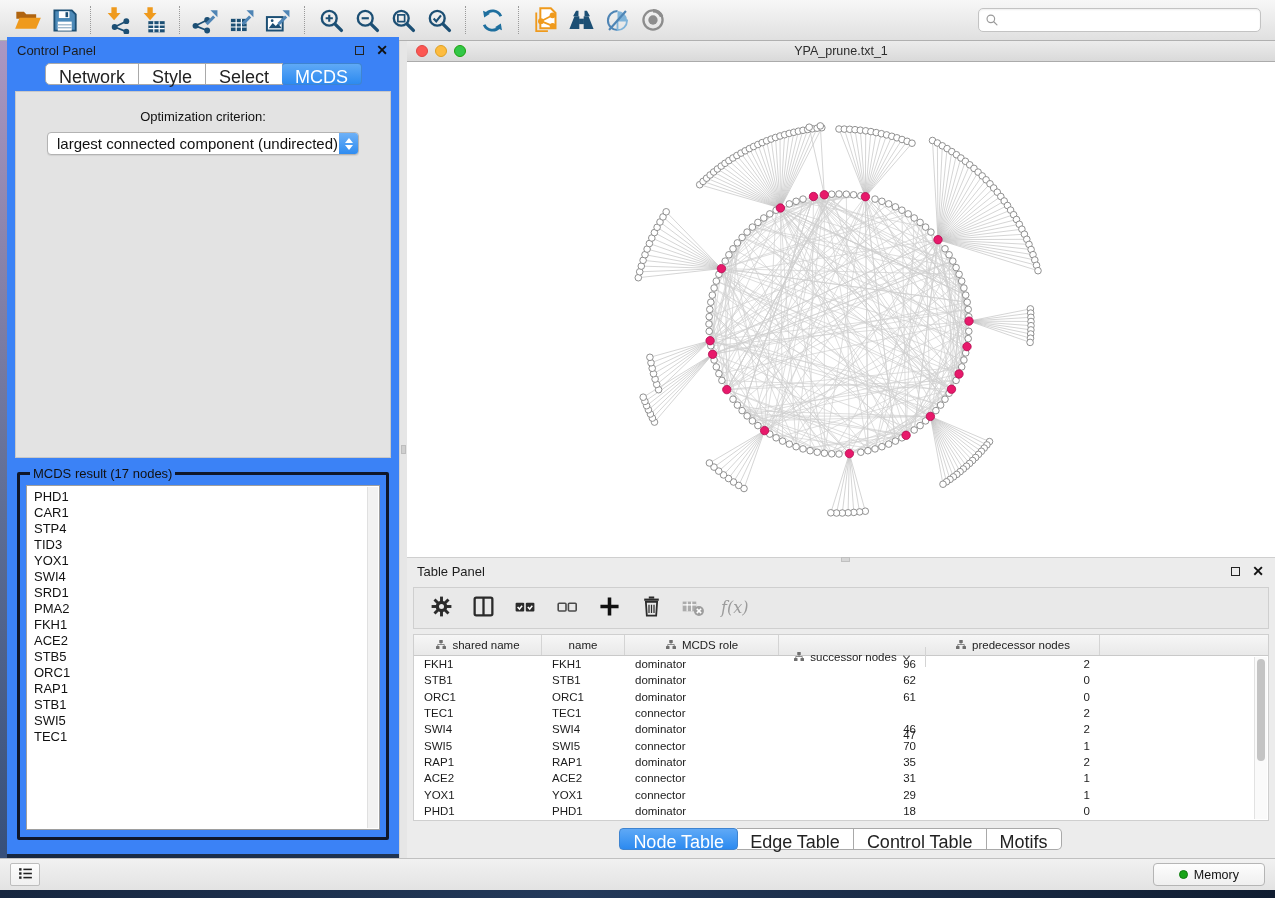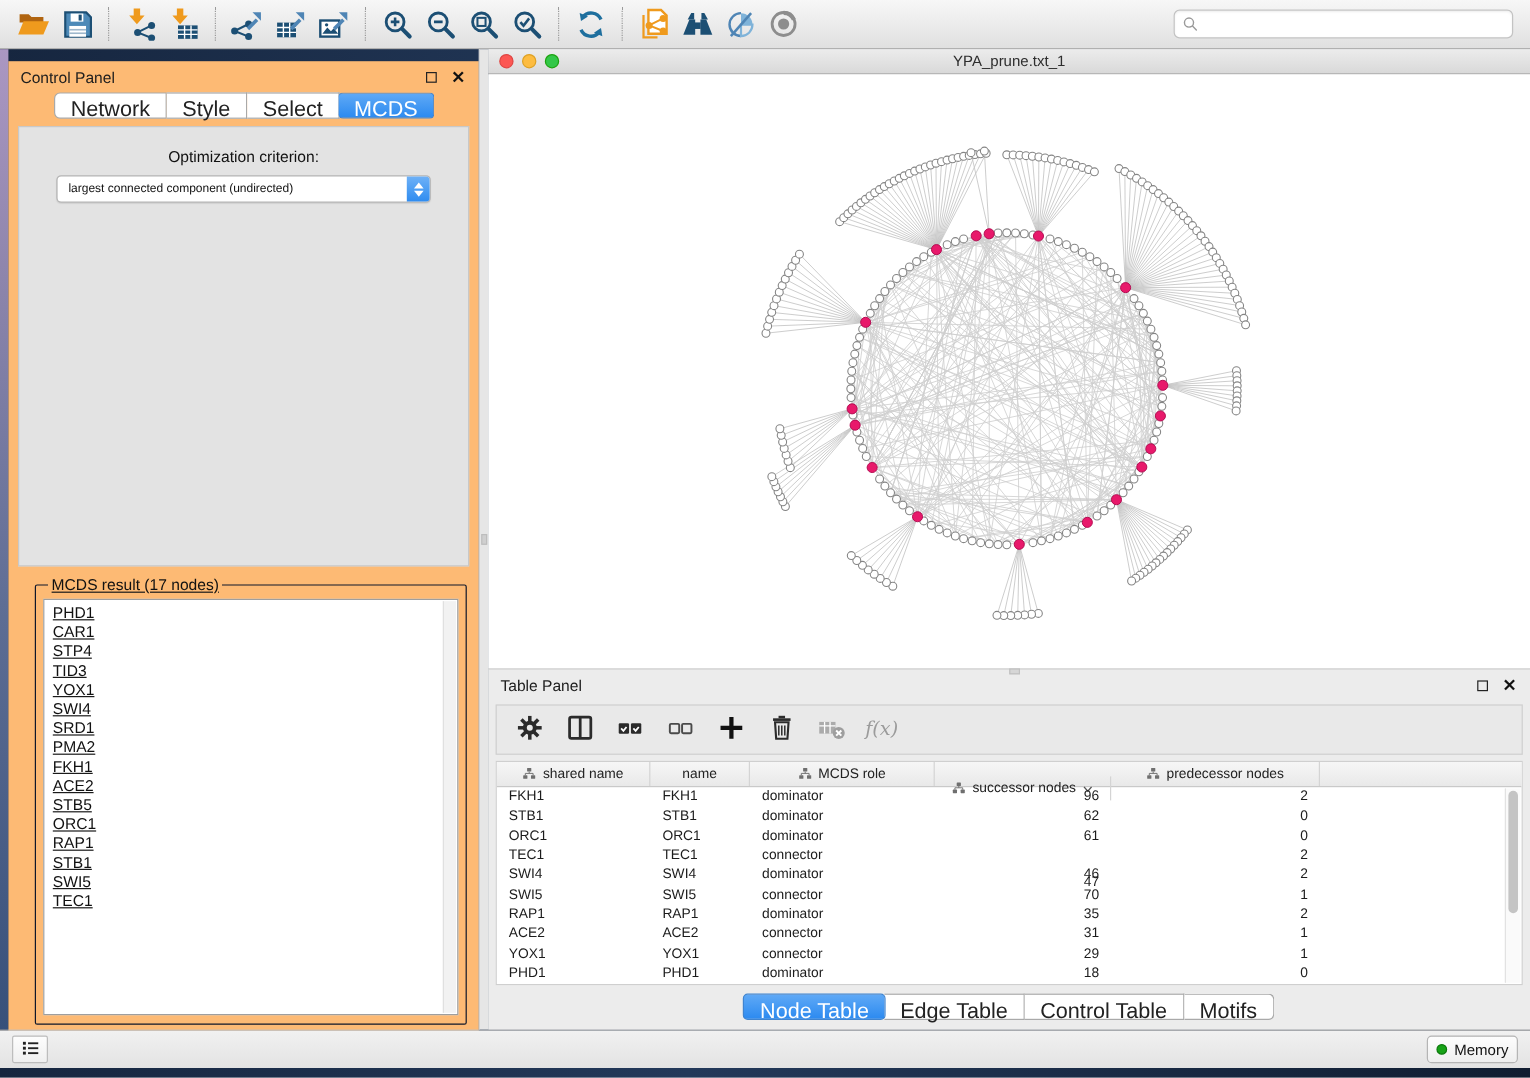--- a/index.html
+++ b/index.html
@@ -15,21 +15,21 @@
   .tb-sep { width:1px; height:28px; border-left:1px dotted #9a9a9a; margin:0 8px; flex:0 0 auto; }
   .search-wrap { margin-left:auto; margin-right:14px; position:relative; width:283px; height:24px; }
   .search-wrap input { width:100%; height:100%; border:1px solid #c3c3c3; border-radius:5px;
     background:#fff; padding:0 8px 0 27px; font-size:12px; outline:none;
     box-shadow:inset 0 1px 2px rgba(0,0,0,.07); font-family:inherit; }
   .search-ic { position:absolute; left:7px; top:5px; pointer-events:none; }
 
   
   .left-strip { position:absolute; left:0; top:41px; width:7px; height:817px;
     background:linear-gradient(180deg,#ab97c2,#8f86ad 22%,#5d6d94 58%,#37507a); }
-  .control-panel { position:absolute; left:7px; top:51px; width:392px; height:817px; background:#fdba74; }
+  .control-panel { position:absolute; left:7px; top:37px; width:392px; height:817px; background:#3b82f6; }
   .v-split { position:absolute; left:399px; top:41px; width:8px; height:817px; background:#e6e6e6; border-left:1px solid #d2d2d2; }
   .v-split .grip { position:absolute; left:1px; top:404px; width:5px; height:9px; background:#cfcfcf; border:1px solid #bdbdbd; }
   .right-col { position:absolute; left:407px; top:41px; width:868px; height:817px; background:#ececec; }
 
   
   .panel-head { height:26px; display:flex; align-items:center; padding:0 10px; }
   .panel-title { font-size:13px; color:#1d1d1d; }
   .panel-btns { margin-left:auto; display:flex; gap:9px; align-items:center; }
   .mini-btn { background:none; border:none; cursor:pointer; width:14px; height:14px; display:flex; align-items:center; justify-content:center; padding:0; }
   .float-sq { width:9px; height:9px; border:1.5px solid #222; display:block; }
@@ -42,31 +42,31 @@
   .seg-tab:first-child { border-left:1px solid #a9a9a9; border-radius:5px 0 0 5px; }
   .seg-tab:last-child { border-radius:0 5px 5px 0; }
   .seg-tab.sel { background:linear-gradient(#5fa9f6,#2c8af0); border-color:#3f84d0; color:#fff; border-radius:4px; margin:0 -1px; position:relative; }
 
   
   .cp-box { margin:6px 8px 0 8px; height:367px; background:#e3e3e3; border:1px solid #c8c8c8; }
   .opt-label { text-align:center; font-size:13px; margin-top:17px; color:#111; }
   .select { margin:8px auto 0 auto; width:312px; height:23px; background:#fff; border:1px solid #b3b3b3;
     border-radius:4px; display:flex; align-items:center; cursor:pointer; position:relative;
     box-shadow:0 1px 1px rgba(0,0,0,.08); }
-  .select .sel-txt { font-size:10px; padding-left:9px; color:#111;text-align:center; }
+  .select .sel-txt { font-size:15px; padding-left:9px; color:#111;text-align:center; }
   .stepper { position:absolute; right:0; top:0; width:19px; height:21px; border-radius:0 3px 3px 0;
     background:linear-gradient(#6eb1f7,#2f8cf0); display:flex; flex-direction:column; align-items:center; justify-content:center; gap:2px; }
   .tri-up { width:0; height:0; border-left:4px solid transparent; border-right:4px solid transparent; border-bottom:5px solid #fff; }
   .tri-dn { width:0; height:0; border-left:4px solid transparent; border-right:4px solid transparent; border-top:5px solid #fff; }
   .btn-row { display:flex; justify-content:center; gap:13px; margin-top:12px; }
   .mac-btn { font-family:inherit; font-size:13px; color:#111; background:linear-gradient(#ffffff,#f0f0f0);
     border:1px solid #a9a9a9; border-radius:4px; height:24px; padding:0 15px; cursor:pointer; }
   .mac-btn.focus { box-shadow:0 0 0 3px rgba(110,165,240,.6); border-color:#6f9fe8; }
 
-  fieldset.mcds-group { margin:8px 10px 0 22px; height:374px; border:1px solid #0f172a; border-radius:2px; padding:4px 6px 7px 6px;text-decoration:underline; }
+  fieldset.mcds-group { margin:8px 10px 0 10px; height:374px; border:3px solid #0f172a; border-radius:2px; padding:4px 6px 7px 6px; }
   fieldset.mcds-group legend { font-size:13px; color:#111; padding:0 3px; margin-left:4px; }
   .mcds-list { position:relative; width:100%; height:100%; background:#fff; border:1px solid #9e9e9e; overflow:hidden; padding:3px 0 0 7px; }
   .mcds-item { font-size:13px; line-height:16px; color:#111; }
   .list-track { position:absolute; right:1px; top:1px; bottom:1px; width:11px; background:#f2f2f2; border-left:1px solid #e0e0e0; }
 
   
   .net-window { height:516px; display:flex; flex-direction:column; }
   .net-titlebar { height:21px; background:linear-gradient(#ececec,#d9d9d9); border-bottom:1px solid #ababab;
     display:flex; align-items:center; position:relative; }
   .lights { display:flex; gap:7px; margin-left:9px; }
@@ -98,21 +98,21 @@
   .tp-thumb { position:absolute; left:2px; top:2px; width:8px; height:102px; background:#c4c4c4; border-radius:4px; }
   .tp-tabs { margin-top:7px; }
 
   
   .status-bar { position:absolute; left:0; top:858px; width:1275px; height:32px;
     background:linear-gradient(#f1f1f1,#e3e3e3); border-top:1px solid #c0c0c0;
     display:flex; align-items:center; padding:0 10px; }
   .sb-btn { width:30px; height:23px; background:linear-gradient(#fdfdfd,#f0f0f0); border:1px solid #bdbdbd;
     border-radius:2px; display:flex; align-items:center; justify-content:center; cursor:pointer; }
   .mem-btn { margin-left:auto; height:23px; background:linear-gradient(#fdfdfd,#efefef); border:1px solid #b5b5b5;
-    border-radius:4px; display:flex; align-items:center; gap:6px; padding:0 7px; cursor:pointer; font-family:inherit; }
+    border-radius:4px; display:flex; align-items:center; gap:6px; padding:0 25px; cursor:pointer; font-family:inherit; }
   .mem-dot { width:9px; height:9px; border-radius:50%; background:#17a317; border:1px solid #0d7a0d; }
   .mem-lb { font-size:12.5px; color:#111; }
 </style>
 </head>
 <body>
 
 <div class="toolbar">
   <div style="display:flex;align-items:center;">
       <button class="tb-btn">
         <span class="tb-ic">

